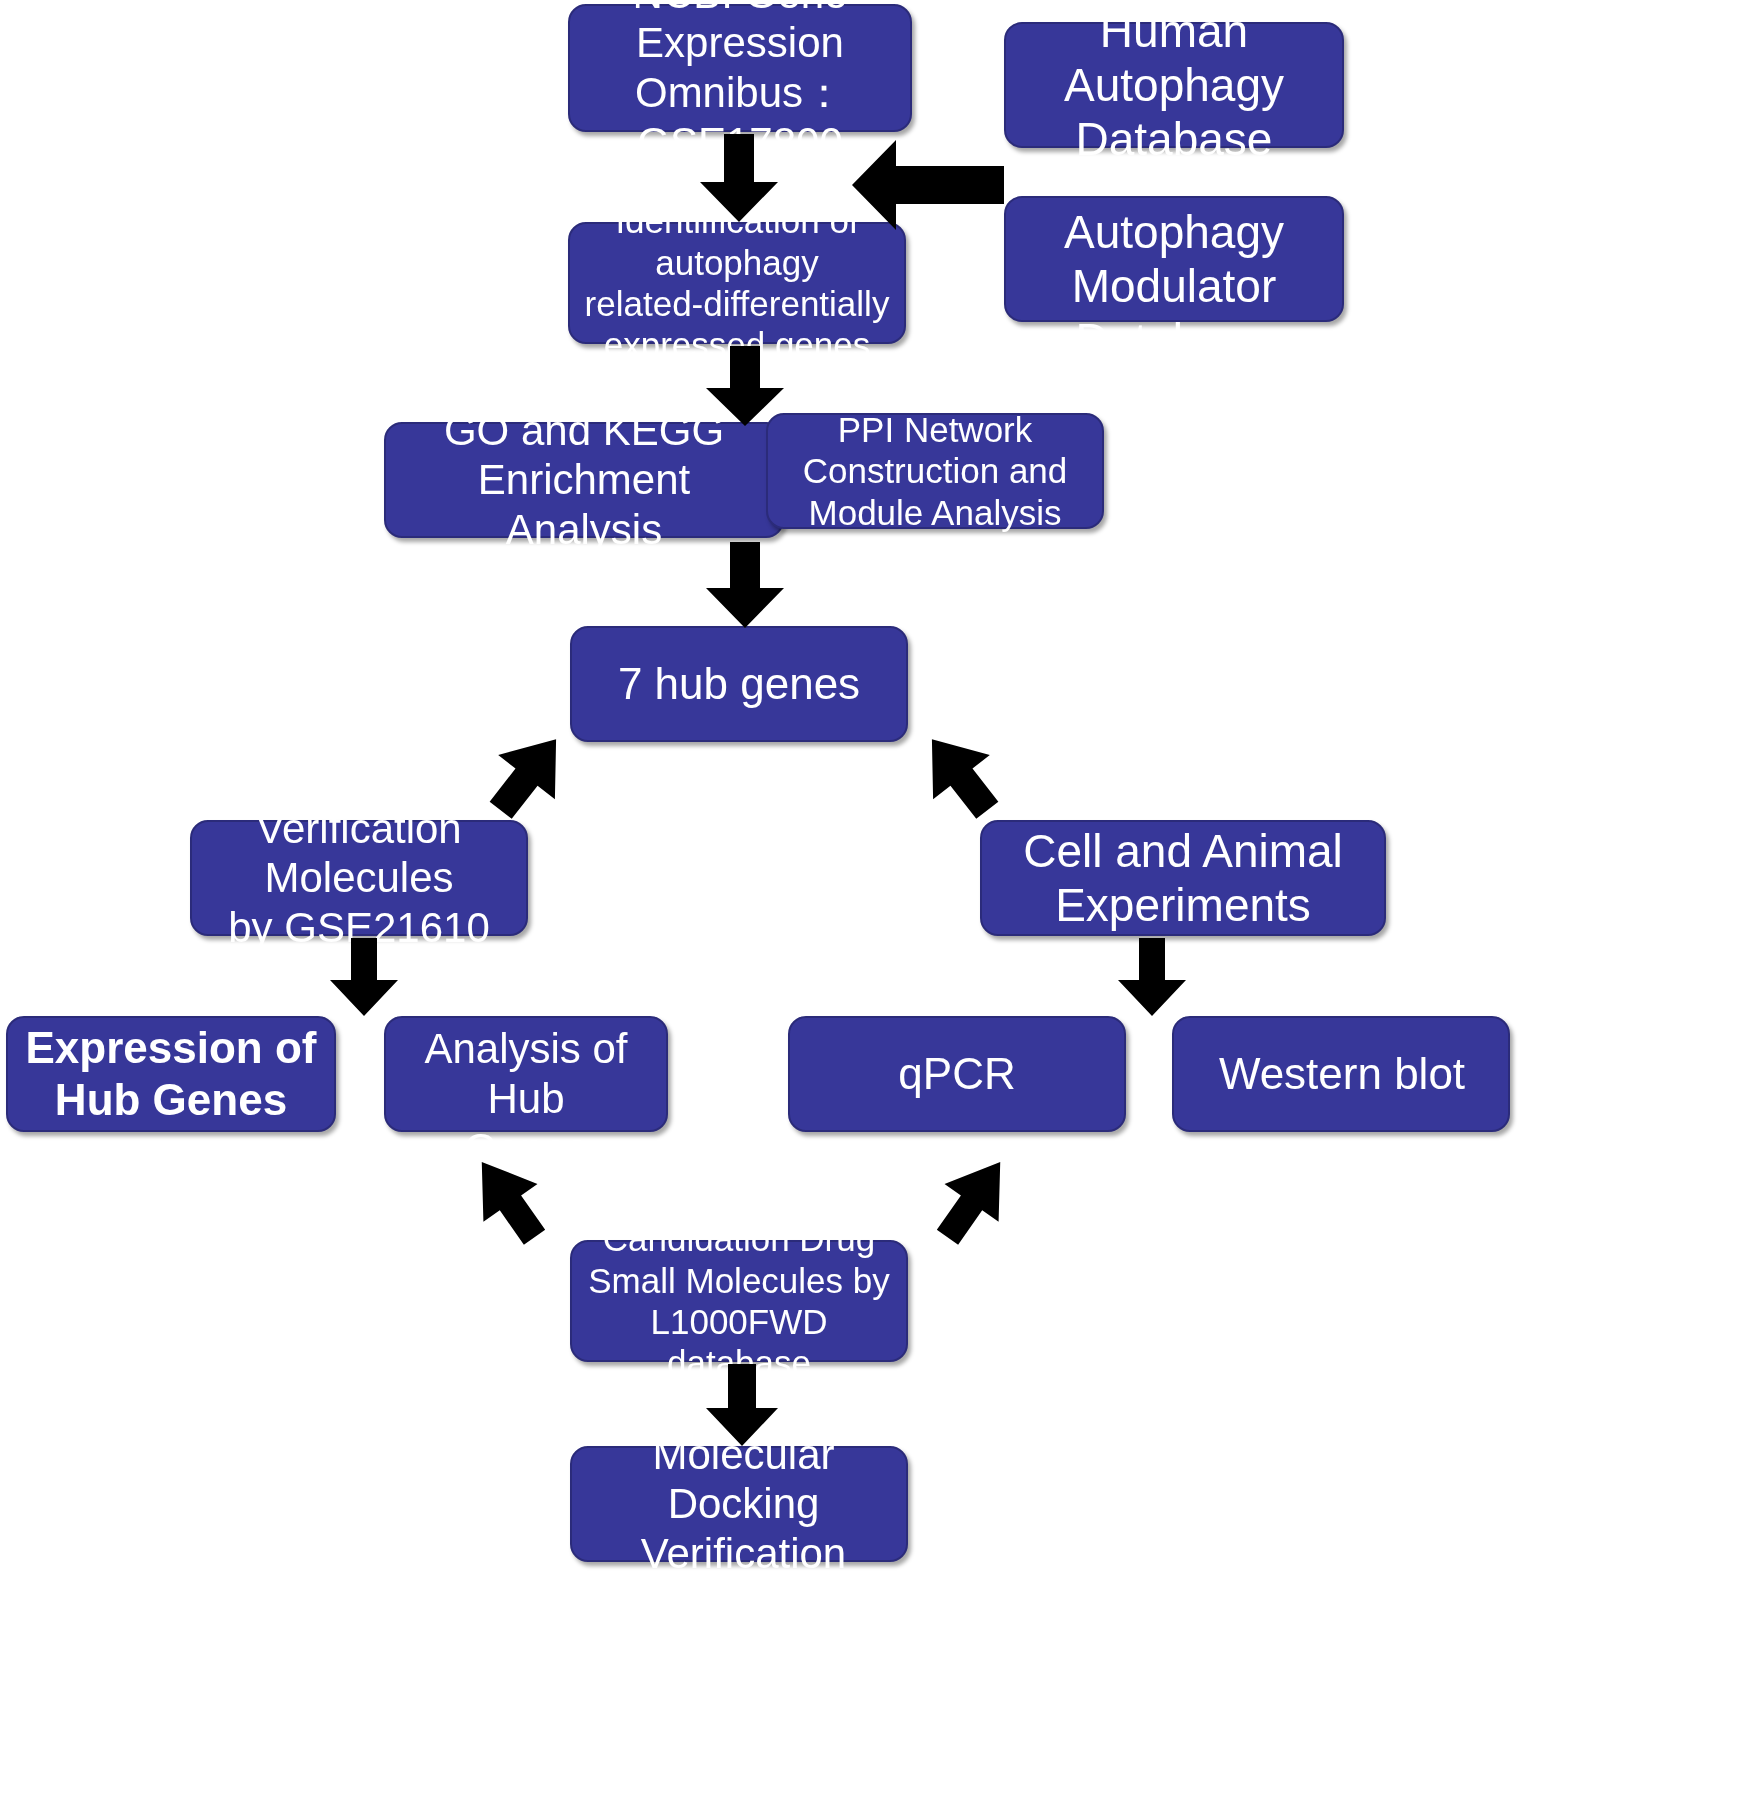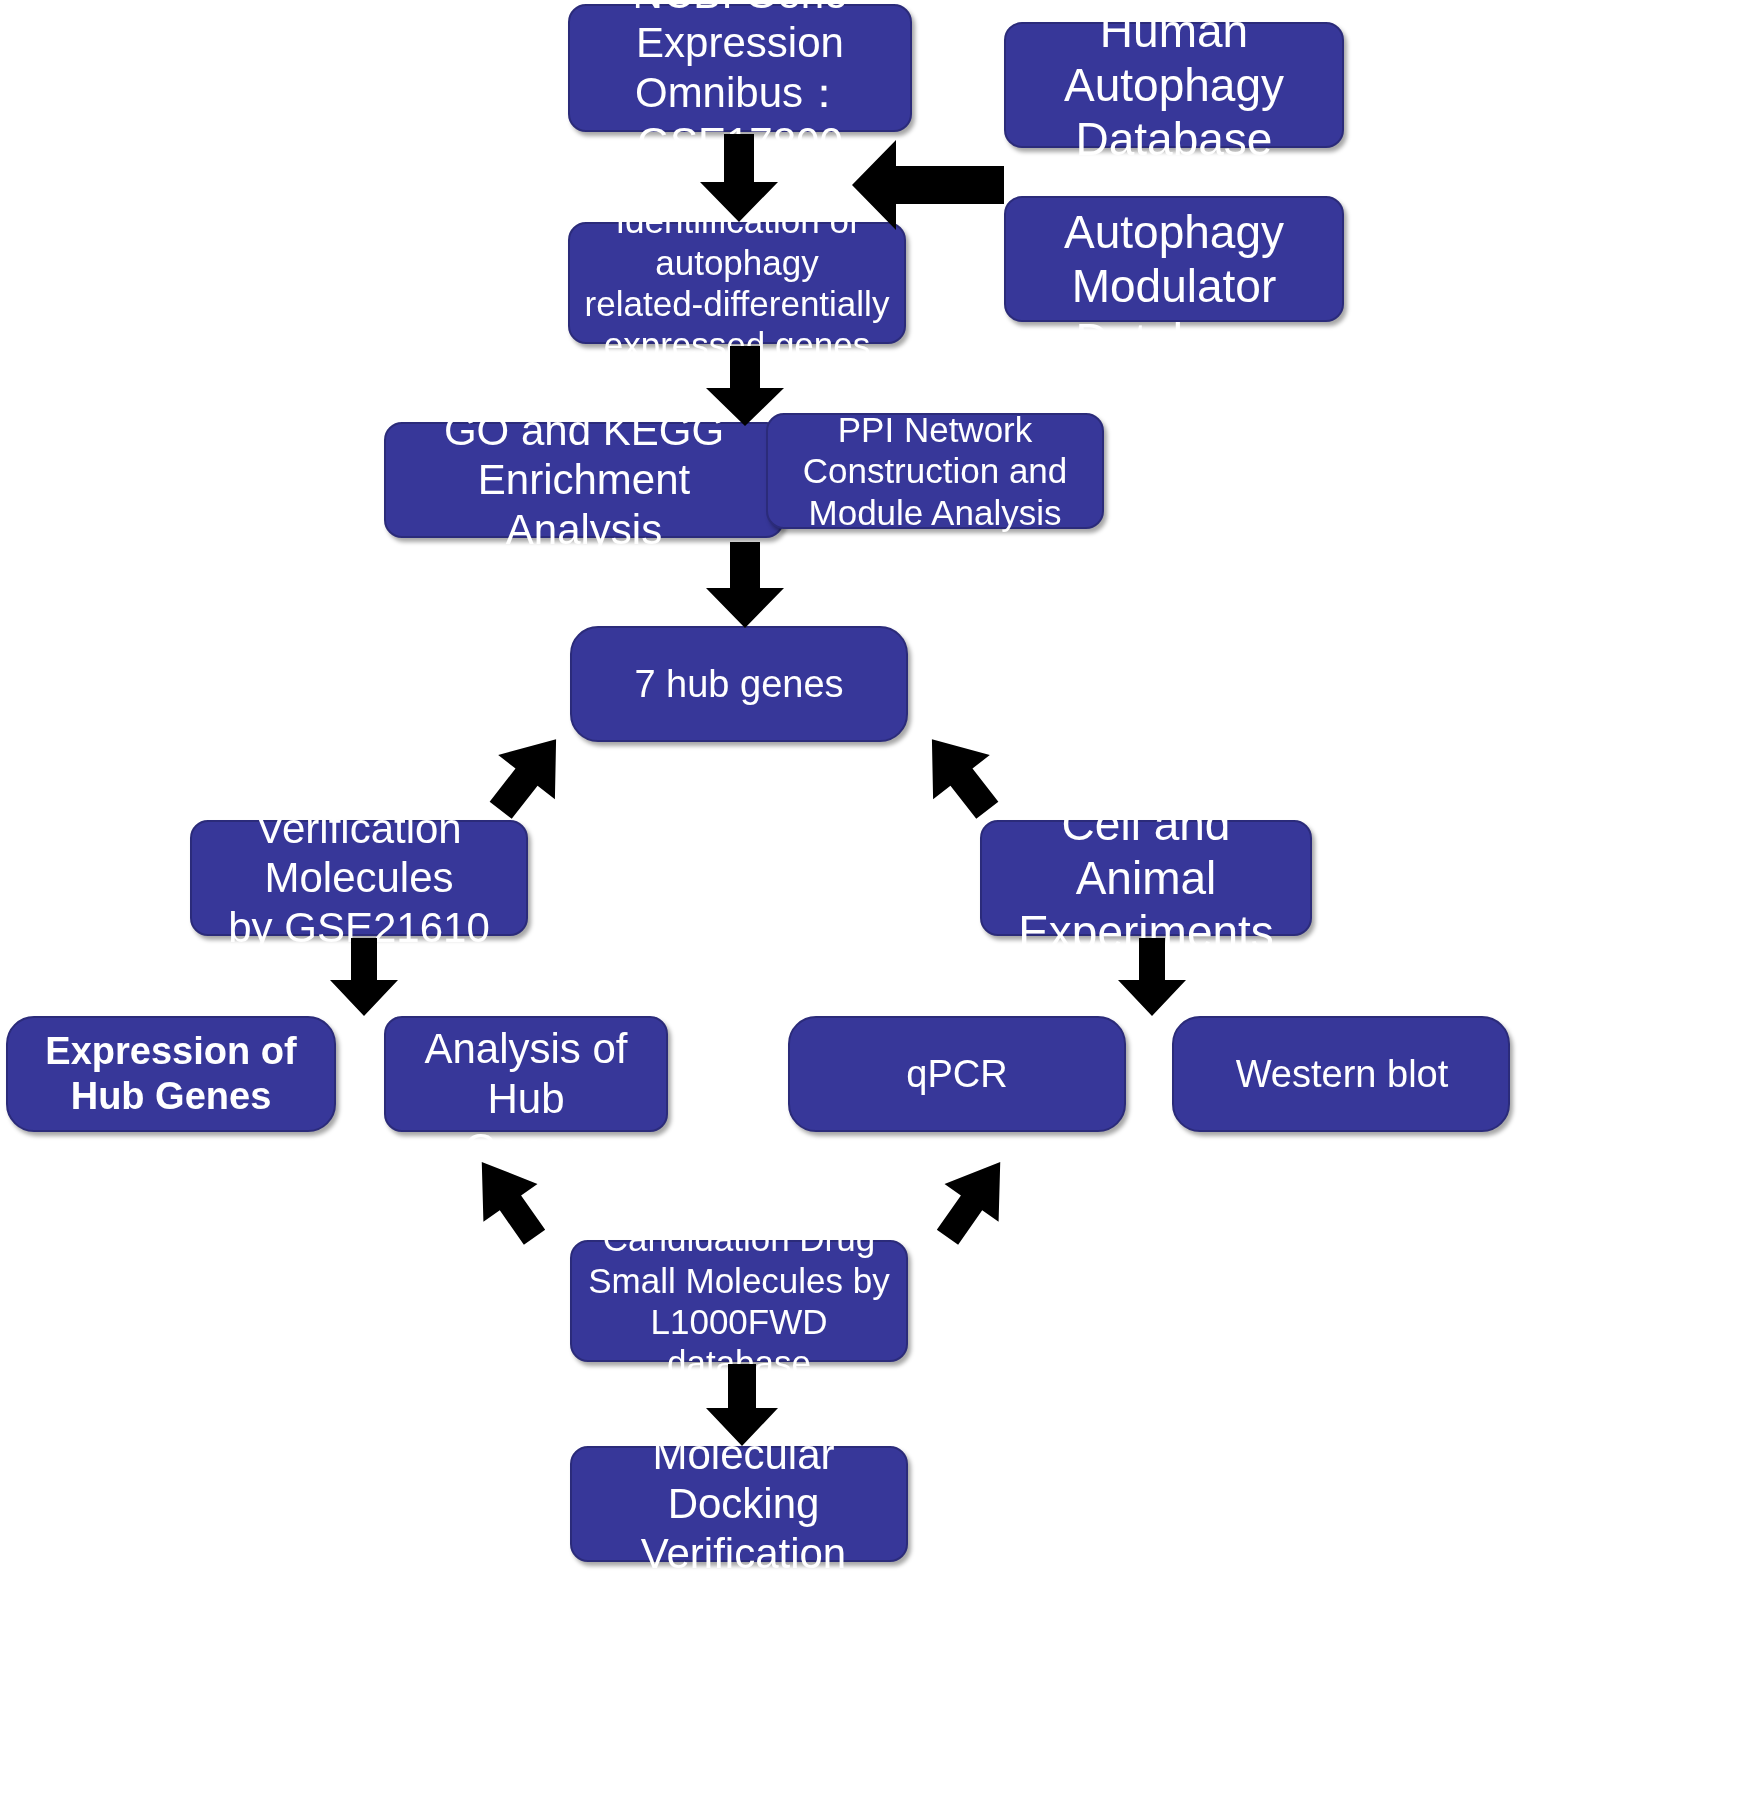--- a/index.html
+++ b/index.html
@@ -35,21 +35,21 @@
     -webkit-font-smoothing: antialiased;
   }
   .node span {
     display: block;
     width: 100%;
     white-space: pre-line;
   }
   .fs-sm { font-size: 35px; }
   .fs-md { font-size: 42px; }
   .fs-lg { font-size: 46px; }
-  .fs-xl { font-size: 38px; border-radius: 28px; }
+  .fs-xl { font-size: 44px; }
 
   .arrow {
     position: absolute;
     pointer-events: none;
   }
   .arrow svg { display: block; overflow: visible; }
 </style>
 </head>
 <body>
 
@@ -89,21 +89,21 @@
 
   <div class="node fs-xl" style="left:570px; top:626px; width:338px; height:116px;">
     <span>7 hub genes</span>
   </div>
 
   <div class="node fs-md" style="left:190px; top:820px; width:338px; height:116px;">
     <span>Verification Molecules
 by GSE21610</span>
   </div>
 
-  <div class="node fs-lg" style="left:980px; top:820px; width:332px; height:116px;">
+  <div class="node fs-lg" style="left:980px; top:820px; width:406px; height:116px;">
     <span>Cell and Animal
 Experiments</span>
   </div>
 
   <div class="node fs-xl" style="left:6px; top:1016px; width:330px; height:116px;font-weight:bold;">
     <span>Expression of
 Hub Genes</span>
   </div>
 
   <div class="node fs-md" style="left:384px; top:1016px; width:284px; height:116px;">

